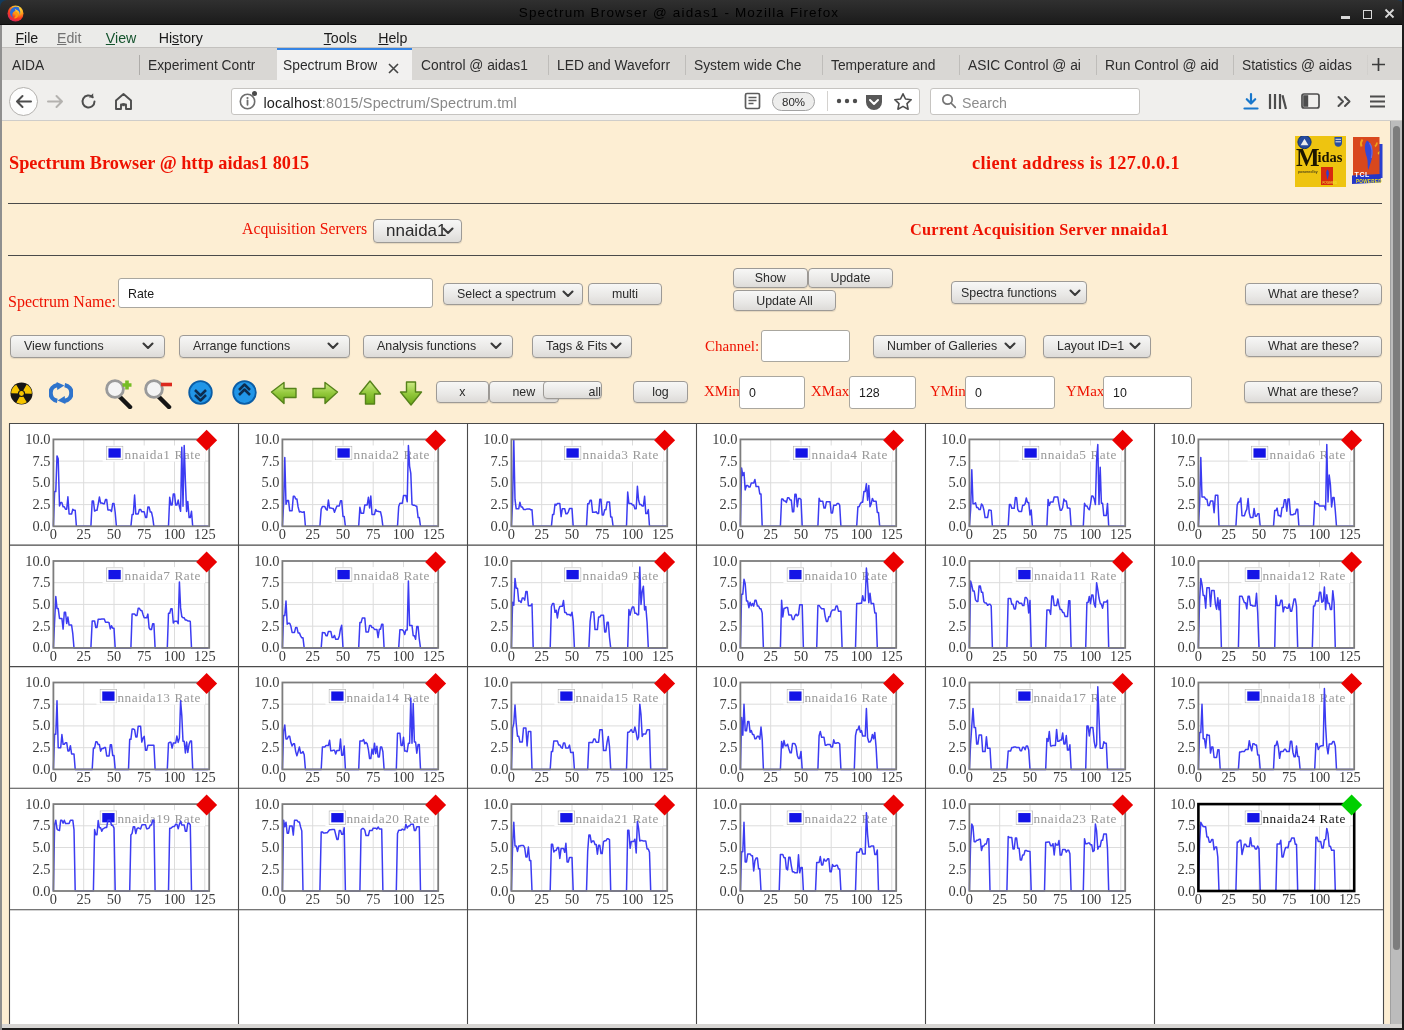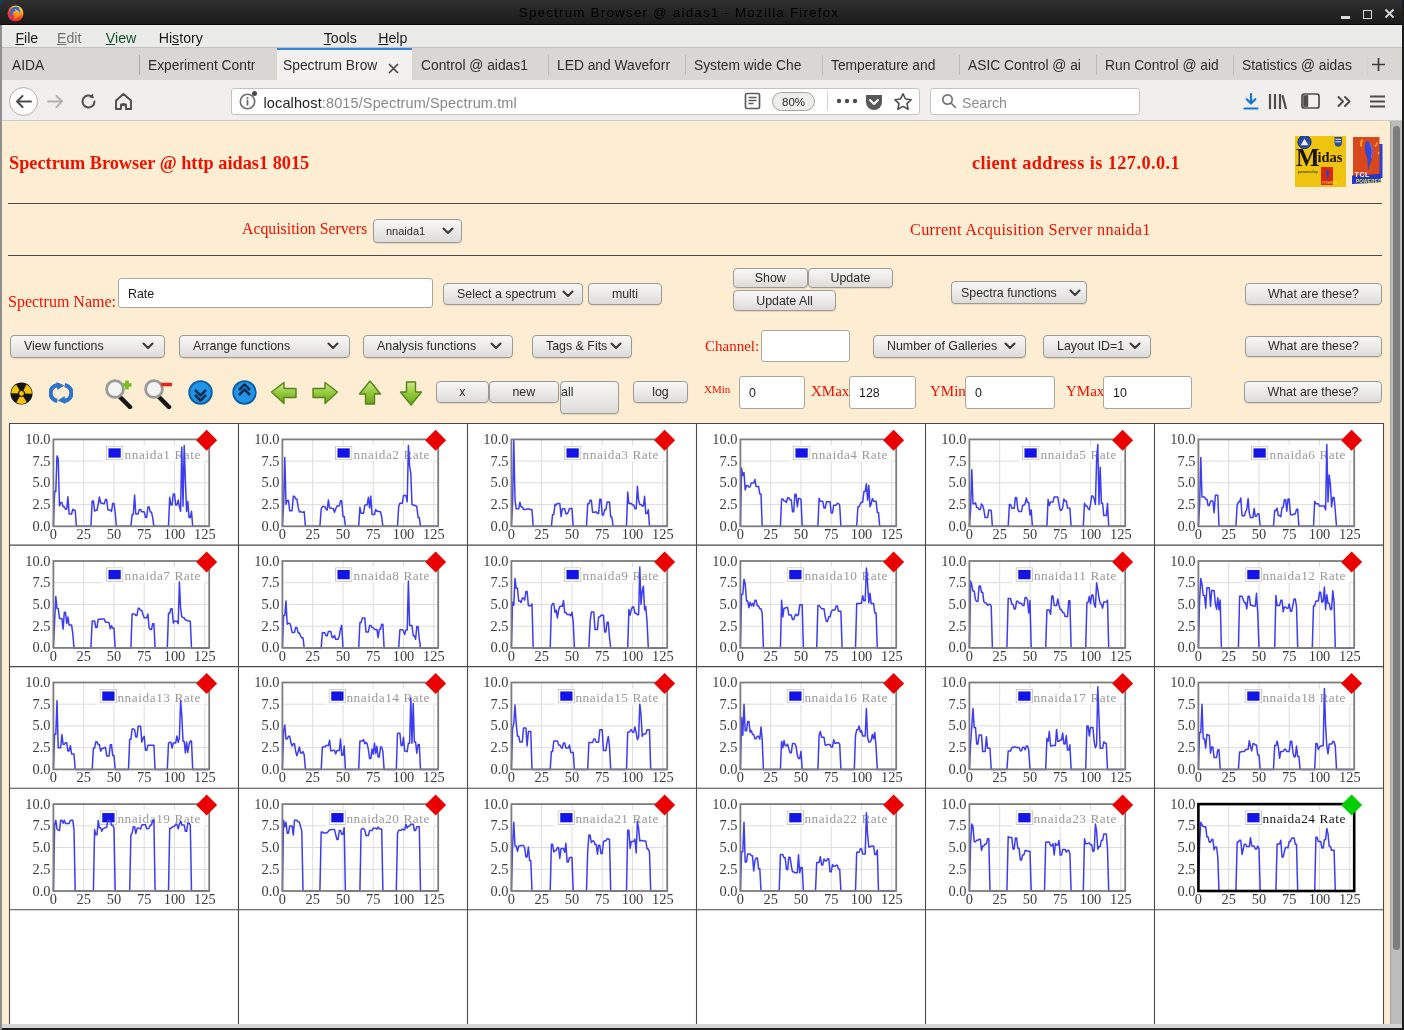--- a/index.html
+++ b/index.html
@@ -154,26 +154,26 @@
     <path d="M17.5 7c3 3.5 3 10.5 1.8 15" stroke="#6a6ae0" stroke-width="1.2" fill="none"></path>
     <path d="M10.5 3.5c-1.5 2-1.8 5-1 7" stroke="#f0a21a" stroke-width="2" fill="none"></path>
     <path d="M23 10.5c1.2-1 2-2.5 2-4" stroke="#f0a21a" stroke-width="1.8" fill="none"></path>
     <path d="M25.5 17l2-2-.5 4z" fill="#f0c01a"></path>
     <text x="2.5" y="40.5" font-family="'Liberation Sans',sans-serif" font-weight="bold" font-size="7" fill="#fff" letter-spacing="0.6">TCL</text>
     <text x="4" y="46.8" font-family="'Liberation Sans',sans-serif" font-weight="bold" font-size="4.6" fill="#e8e020" letter-spacing="0.3">POWERED</text>
   </svg>
 <div class="abs" style="left:8px;top:203px;width:1374px;height:1px;background:#4a4a4a"></div>
 <div class="rl" style="left:242px;top:220px;font-size:15.8px">Acquisition Servers</div>
 <div class="gbtn" style="left:373px;top:219px;width:89px;height:24px">
-    <span style="position:absolute;left:12px;top:50%;transform:translateY(-50%);font-size:11px">nnaida1</span>
+    <span style="position:absolute;left:12px;top:50%;transform:translateY(-50%);font-size:17px">nnaida1</span>
     <svg style="position:absolute;right:6px;top:50%;margin-top:-5px" width="14" height="10" viewBox="0 0 14 10">
       <path d="M2.5 2.5 L7 7 L11.5 2.5" stroke="#3a3a3a" stroke-width="2.1" fill="none" stroke-linecap="round" stroke-linejoin="round"></path>
     </svg>
   </div>
-<div class="rl" style="left:910px;top:220px;font-weight:normal;font-size:16.3px;letter-spacing:0.28px">Current Acquisition Server nnaida1</div>
+<div class="rl" style="left:910px;top:220px;font-weight:bold;font-size:16.3px;letter-spacing:0.28px">Current Acquisition Server nnaida1</div>
 <div class="abs" style="left:8px;top:255px;width:1374px;height:1px;background:#4a4a4a"></div>
 <div class="rl" style="left:8px;top:293px;font-size:16px">Spectrum Name:</div>
 <div class="ginp" style="left:118px;top:278px;width:315px;height:30px;line-height:30px;font-size:12.4px">Rate</div>
 <div class="gbtn" style="left:443px;top:283px;width:139.5px;height:21.5px">
     <span style="position:absolute;left:13px;top:50%;transform:translateY(-50%);font-size:12.4px">Select a spectrum</span>
     <svg style="position:absolute;right:6.5px;top:50%;margin-top:-5px" width="14" height="10" viewBox="0 0 14 10">
       <path d="M2.5 2.5 L7 7 L11.5 2.5" stroke="#3a3a3a" stroke-width="2.1" fill="none" stroke-linecap="round" stroke-linejoin="round"></path>
     </svg>
   </div>
 <div class="gbtn" style="left:588px;top:283px;width:74px;height:21.5px;text-align:center;line-height:20.5px;font-size:12.4px">multi</div>
@@ -264,23 +264,23 @@
         <stop offset="1" stop-color="#6aa617"></stop>
       </linearGradient>
     </defs>
     <path d="M14 3.5v6h12v9H14v6L1.5 13z" fill="url(#gg)" stroke="#55821a" stroke-width="1.4" stroke-linejoin="round"></path>
     <path d="M55 3.5v6H43v9h12v6L67.5 13z" fill="url(#gg)" stroke="#55821a" stroke-width="1.4" stroke-linejoin="round"></path>
     <path d="M89.5 15h6v10h9V15h6L100 2z" fill="url(#gg)" stroke="#55821a" stroke-width="1.4" stroke-linejoin="round"></path>
     <path d="M130.5 13h6V3h9v10h6L141 26z" fill="url(#gg)" stroke="#55821a" stroke-width="1.4" stroke-linejoin="round"></path>
   </svg>
 <div class="gbtn" style="left:436px;top:381px;width:52.5px;height:21.5px;text-align:center;line-height:20.5px;font-size:12.4px">x</div>
 <div class="gbtn" style="left:489px;top:381px;width:69.5px;height:21.5px;text-align:center;line-height:20.5px;font-size:12.4px">new</div>
-<div class="gbtn" style="left:560px;top:381px;width:59px;height:33px;text-align:left;line-height:20.5px;font-size:12.4px">all</div>
+<div class="gbtn" style="left:543px;top:381px;width:59px;height:18px;text-align:right;line-height:20.5px;font-size:12.4px">all</div>
 <div class="gbtn" style="left:633px;top:381px;width:55px;height:21.5px;text-align:center;line-height:20.5px;font-size:12.4px">log</div>
-<div class="rl" style="left:704px;top:383px;font-size:11px">XMin</div>
+<div class="rl" style="left:704px;top:383px;font-size:15px">XMin</div>
 <div class="ginp" style="left:739px;top:376px;width:66px;height:33px;line-height:33px;font-size:12.4px">0</div>
 <div class="rl" style="left:811px;top:383px;font-size:15px">XMax</div>
 <div class="ginp" style="left:849px;top:376px;width:67px;height:33px;line-height:33px;font-size:12.4px">128</div>
 <div class="rl" style="left:930px;top:383px;font-size:15px">YMin</div>
 <div class="ginp" style="left:965px;top:376px;width:90px;height:33px;line-height:33px;font-size:12.4px">0</div>
 <div class="rl" style="left:1066px;top:383px;font-size:15px">YMax</div>
 <div class="ginp" style="left:1103px;top:376px;width:89px;height:33px;line-height:33px;font-size:12.4px">10</div>
 <div class="gbtn" style="left:1244px;top:381px;width:138px;height:21.5px;text-align:center;line-height:20.5px;font-size:12.4px">What are these?</div>
 <svg width="1404" height="601" viewBox="0 423 1404 601" style="position:absolute;left:0;top:423px" font-family="'Liberation Serif',serif">
     <rect x="9" y="423" width="1374" height="601" fill="#fff"></rect>

